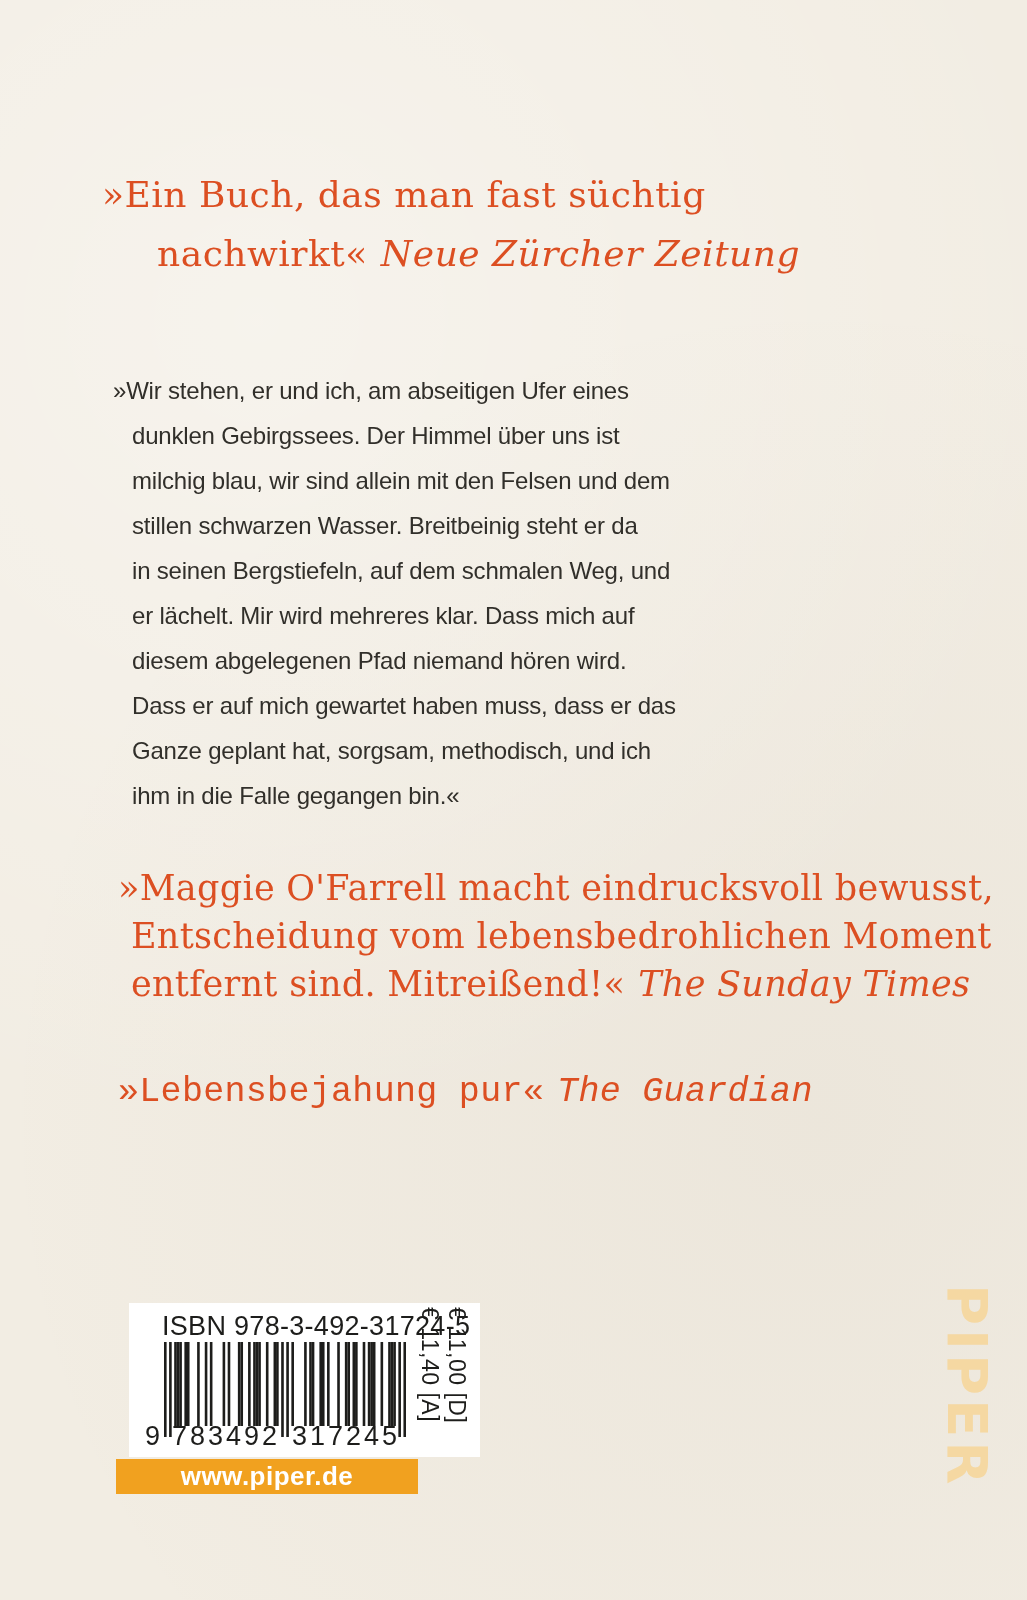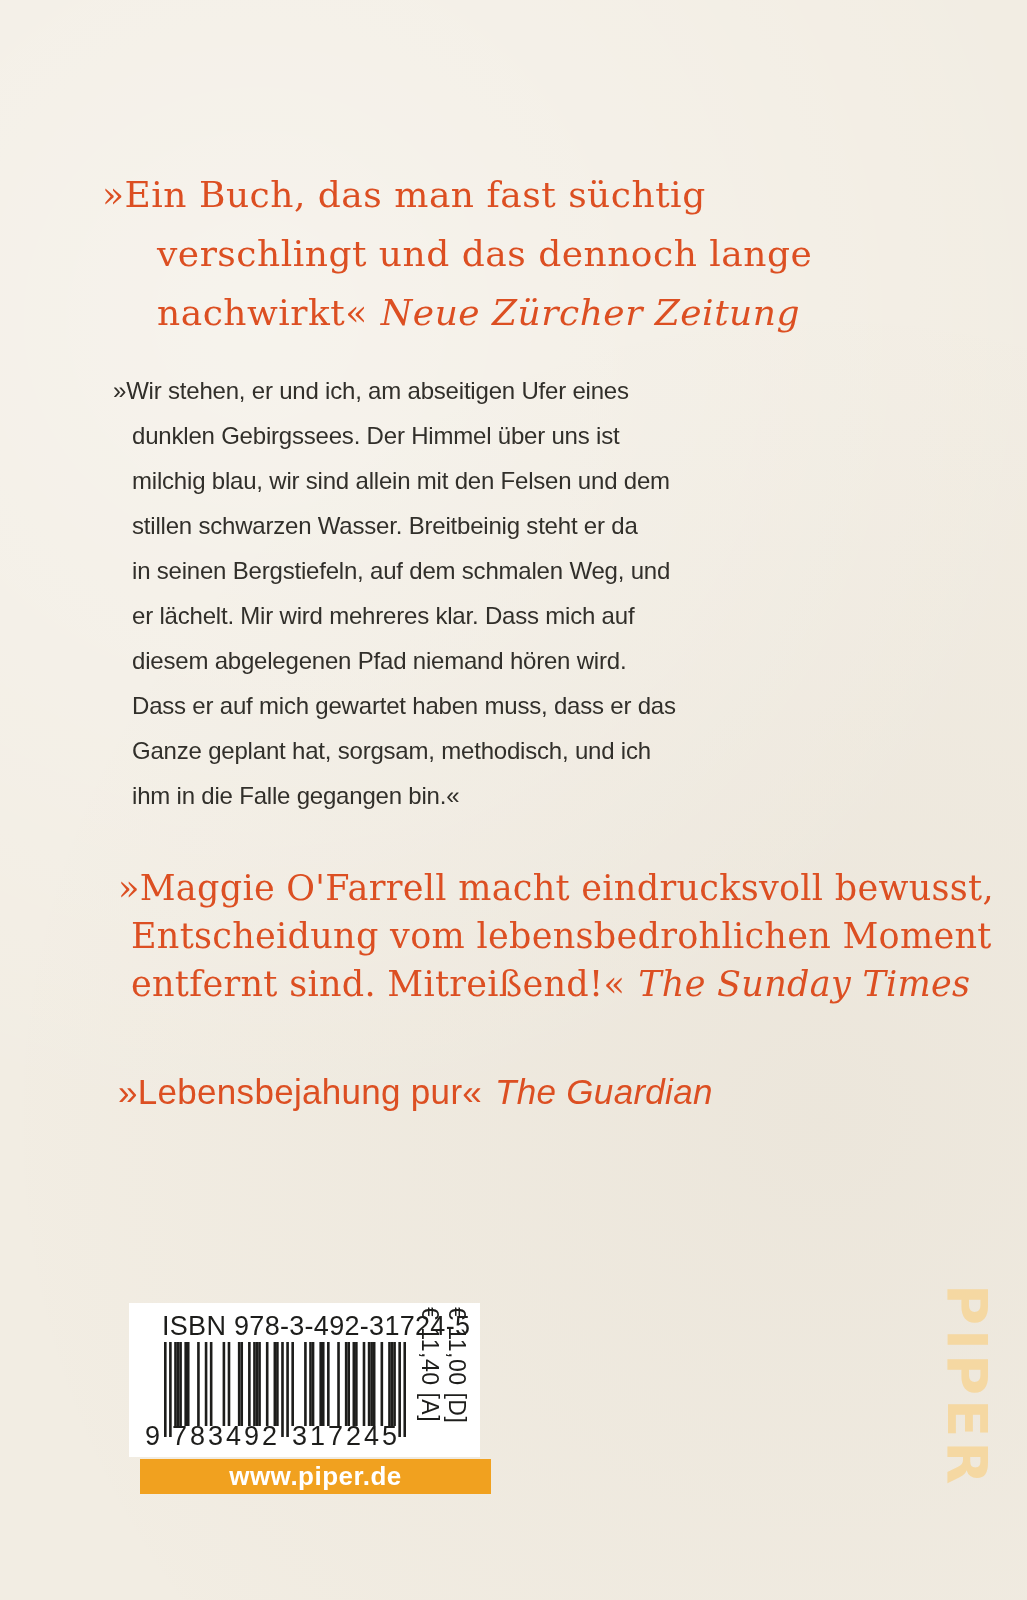--- a/index.html
+++ b/index.html
@@ -41,21 +41,21 @@
     letter-spacing: 0.3px;
     white-space: nowrap;
   }
   .q2 .hang { margin-left: -13px; }
 
   .q3 {
     position: absolute;
     left: 118px;
     top: 1072px;
     color: #DC4F22;
-    font-family: Liberation Sans, sans-serif;
+    font-family: Liberation Mono, monospace;
     font-size: 35px;
     letter-spacing: 0.3px;
     white-space: nowrap;
   }
 
   .src { font-style: italic; margin-left: 13px; margin-top: 36px; }
 
   
   .excerpt {
     position: absolute;
@@ -119,23 +119,23 @@
     line-height: 27px;
     font-weight: 500;
     letter-spacing: 0.5px;
     color: #1D1D1B;
     white-space: nowrap;
   }
 
   
   .webbar {
     position: absolute;
-    left: 140px;
+    left: 116px;
     top: 1459px;
-    width: 351px;
+    width: 302px;
     height: 35px;
     background: #F1A11F;
     display: flex;
     align-items: center;
     justify-content: center;
   }
   .webbar span {
     color: #FFFFFF;
     font-weight: bold;
     font-size: 26px;
@@ -155,21 +155,20 @@
     color: #F5D8A2;
   }
 </style>
 </head>
 <body>
 
 <div class="page">
 
   <div class="q1">
     <div class="hang">»Ein Buch, das man fast süchtig</div>
-    <div>verschlingt und das dennoch lange</div>
     <div><span>nachwirkt«</span><span class="src">Neue Zürcher Zeitung</span></div>
   </div>
 
   <div class="excerpt">
     <div class="hang">»Wir stehen, er und ich, am abseitigen Ufer eines</div>
     <div>dunklen Gebirgssees. Der Himmel über uns ist</div>
     <div>milchig blau, wir sind allein mit den Felsen und dem</div>
     <div>stillen schwarzen Wasser. Breitbeinig steht er da</div>
     <div>in seinen Bergstiefeln, auf dem schmalen Weg, und</div>
     <div>er lächelt. Mir wird mehreres klar. Dass mich auf</div>

